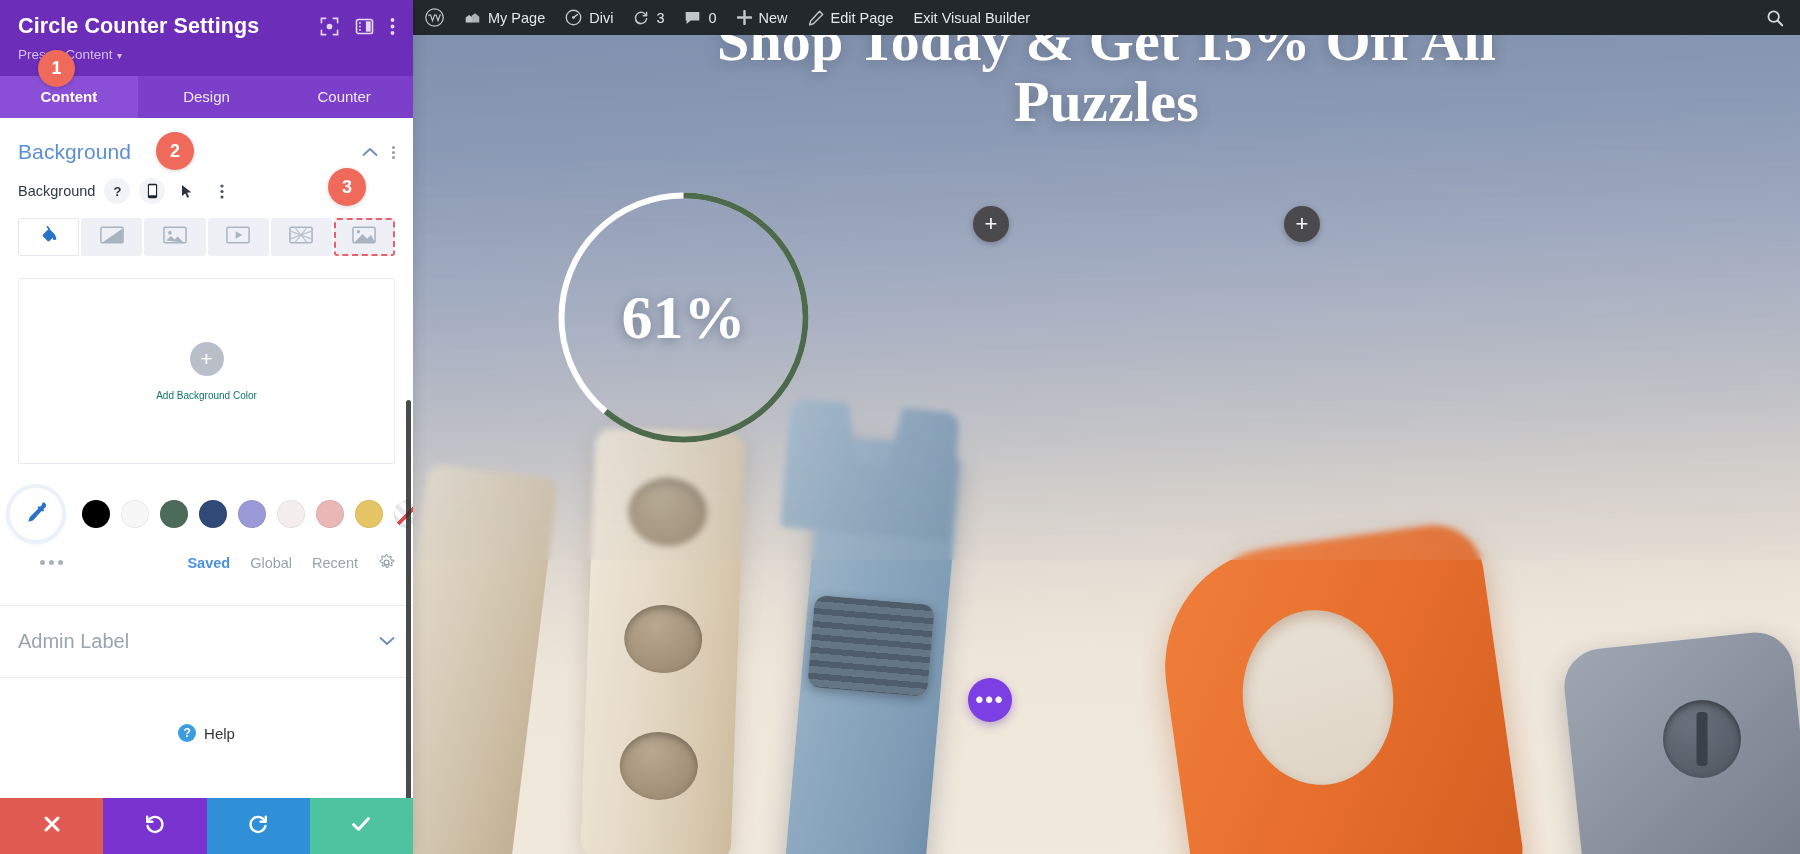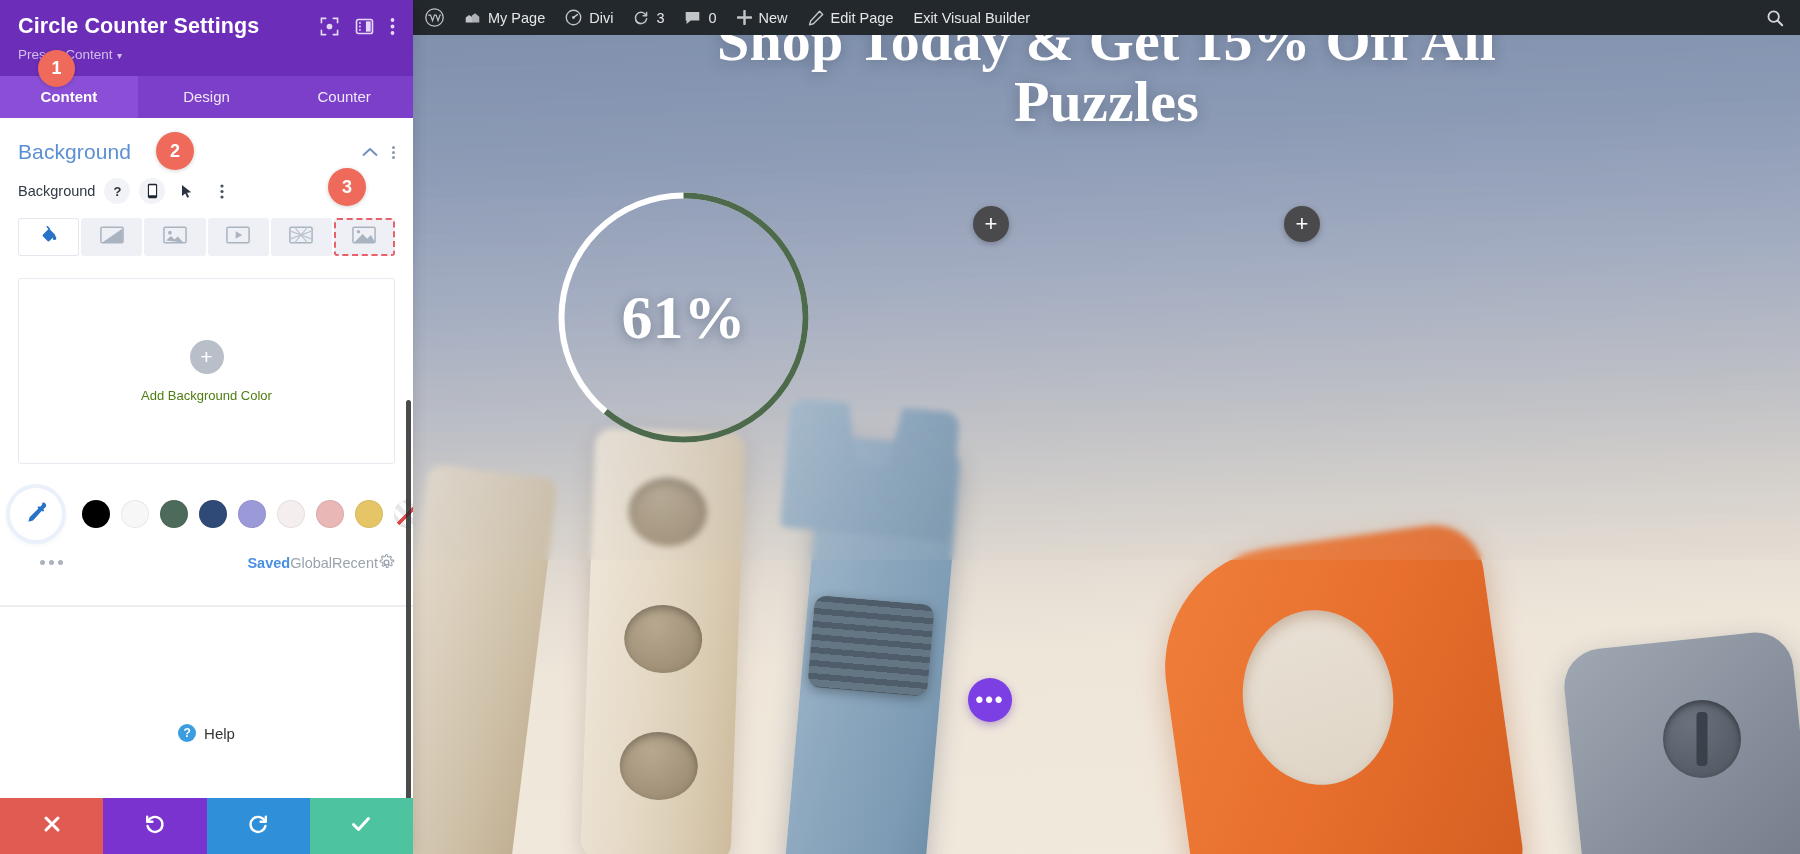--- a/index.html
+++ b/index.html
@@ -201,21 +201,21 @@
 
   .addcolor-box {
     margin:22px 18px 0 18px; height:186px; border:1px solid #e7eaf0; border-radius:3px;
     display:flex; flex-direction:column; align-items:center; justify-content:center; gap:14px;
     background:#fff; cursor:pointer;
   }
   .addcolor-circle {
     width:34px; height:34px; border-radius:50%; background:#b9bfc9; color:#fff;
     display:flex; align-items:center; justify-content:center; font-size:21px; font-weight:300;
   }
-  .addcolor-text { color:#4d7c0f; font-size:13px; }
+  .addcolor-text { color:#0f766e; font-size:10px; }
 
   .swatch-row {
     display:flex; align-items:center; gap:0; margin:24px 18px 0 10px;
   }
   .picker-btn {
     width:52px; height:52px; border-radius:50%; background:#fff;
     box-shadow:0 0 0 4px #eaf1fb, 0 2px 7px rgba(60,90,140,.18);
     display:flex; align-items:center; justify-content:center; cursor:pointer;
     margin-right:14px; flex:0 0 auto;
   }
@@ -226,21 +226,21 @@
   .swatch.none {
     background:
       linear-gradient(to bottom right, transparent calc(50% - 1.5px), #e04646 calc(50% - 1.5px), #e04646 calc(50% + 1.5px), transparent calc(50% + 1.5px)),
       repeating-linear-gradient(45deg,#fff 0 5px,#e7e9ed 5px 10px);
   }
   .swatch-meta {
     display:flex; align-items:center; margin:14px 18px 0 18px;
   }
   .dots3 { display:flex; gap:4px; margin-left:22px; }
   .dots3 i { width:5px; height:5px; border-radius:50%; background:#aab2bd; display:block; }
-  .meta-right { margin-left:auto; display:flex; align-items:center; }
+  .meta-right { margin-left:auto; display:flex; align-items:center; gap:20px; }
   .meta-link { font-size:14.5px; color:#9aa3ae; cursor:pointer; }
   .meta-link.active { color:#4a90e2; font-weight:700; }
   .gear { color:#9aa3ae; cursor:pointer; display:inline-flex; }
 
   .divider { height:1px; background:#eceef2; margin-top:34px; }
   .admin-label-row {
     display:flex; align-items:center; justify-content:space-between;
     padding:24px 18px; cursor:pointer;
   }
   .admin-label-text { font-size:20px; color:#9aa4b0; font-weight:400; }
@@ -570,20 +570,28 @@
             <svg width="17" height="17" viewBox="0 0 20 20">
                 <path d="M10 6.4a3.6 3.6 0 1 0 0 7.2 3.6 3.6 0 0 0 0-7.2zm0 5.6a2 2 0 1 1 0-4 2 2 0 0 1 0 4z" fill="#9aa3ae"></path>
                 <path d="M9 1h2l.3 2.1 1.6.7 1.7-1.3 1.4 1.4-1.3 1.7.7 1.6L18.5 7v2l-2.1.3-.7 1.6 1.3 1.7-1.4 1.4-1.7-1.3-1.6.7L11.8 16h-2l-.3-2.1-1.6-.7-1.7 1.3-1.4-1.4 1.3-1.7-.7-1.6L2.5 9.3v-2l2.1-.3.7-1.6L4 3.7l1.4-1.4 1.7 1.3 1.6-.7z" fill="none" stroke="#9aa3ae" stroke-width="1.2" stroke-linejoin="round"></path>
               </svg>
           </span>
         </span>
       </div>
 
       <div class="divider"></div>
 
+      <div class="admin-label-row">
+        <span class="admin-label-text">Admin Label</span>
+        <span class="chev">
+          <svg width="16" height="10" viewBox="0 0 16 10">
+              <path d="M1.5 2L8 8l6.5-6" fill="none" stroke="#6b8db8" stroke-width="1.8" stroke-linecap="round" stroke-linejoin="round"></path>
+            </svg>
+        </span>
+      </div>
 
       <div class="divider" style="margin-top:0"></div>
 
       <div class="panel-scroll"></div>
 
       <div class="help-row">
         <span class="help-circle">?</span>
         <span class="help-text">Help</span>
       </div>
     </div>

